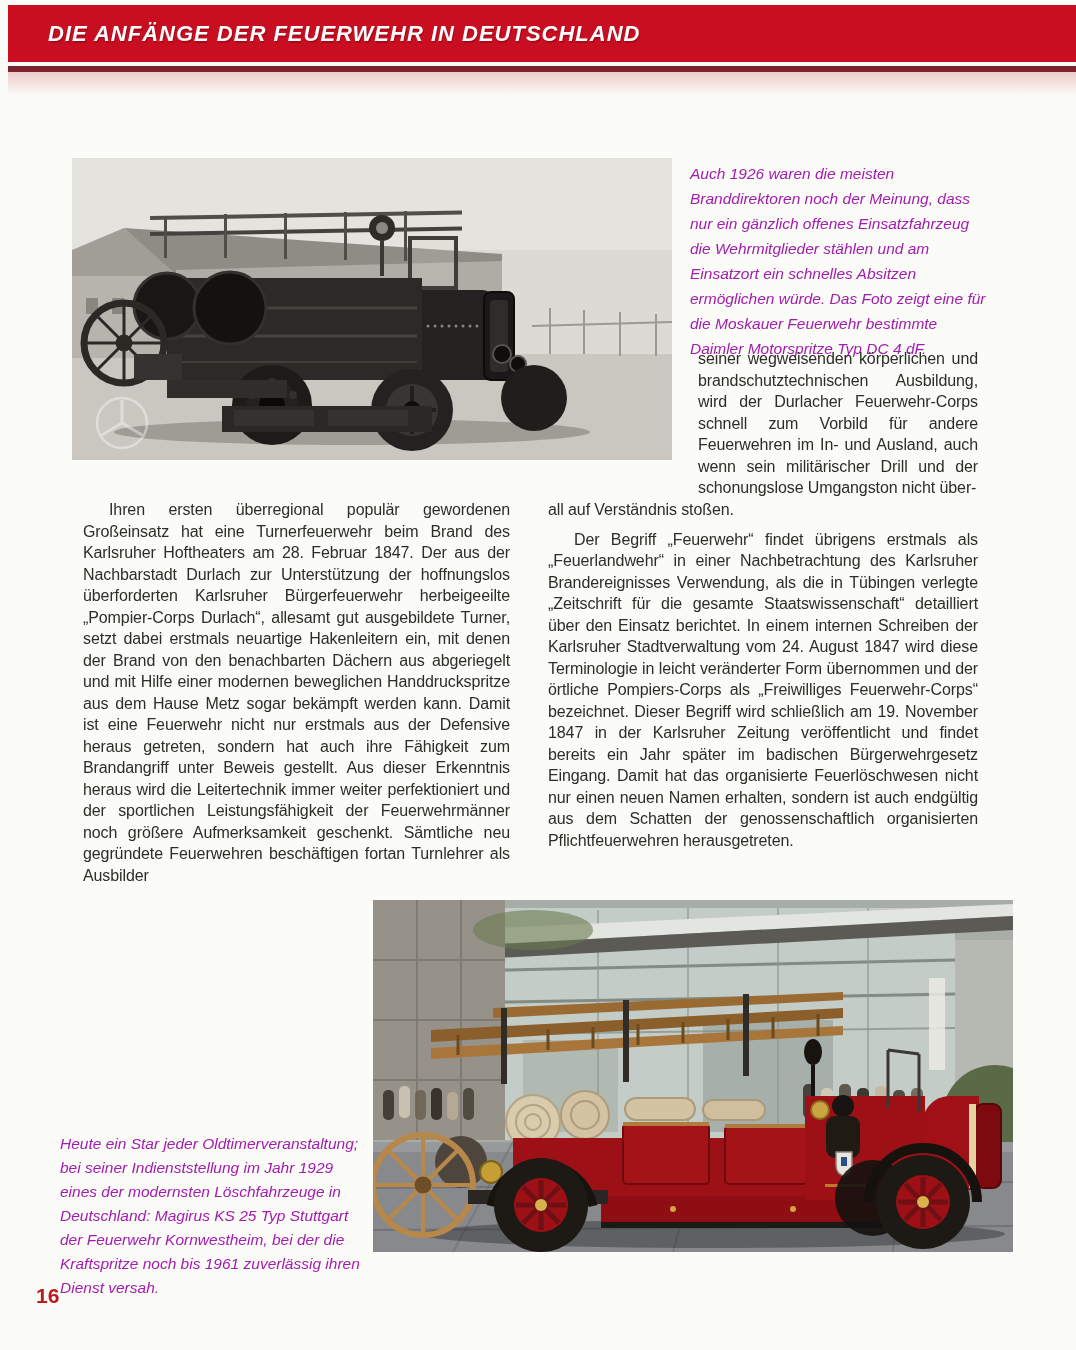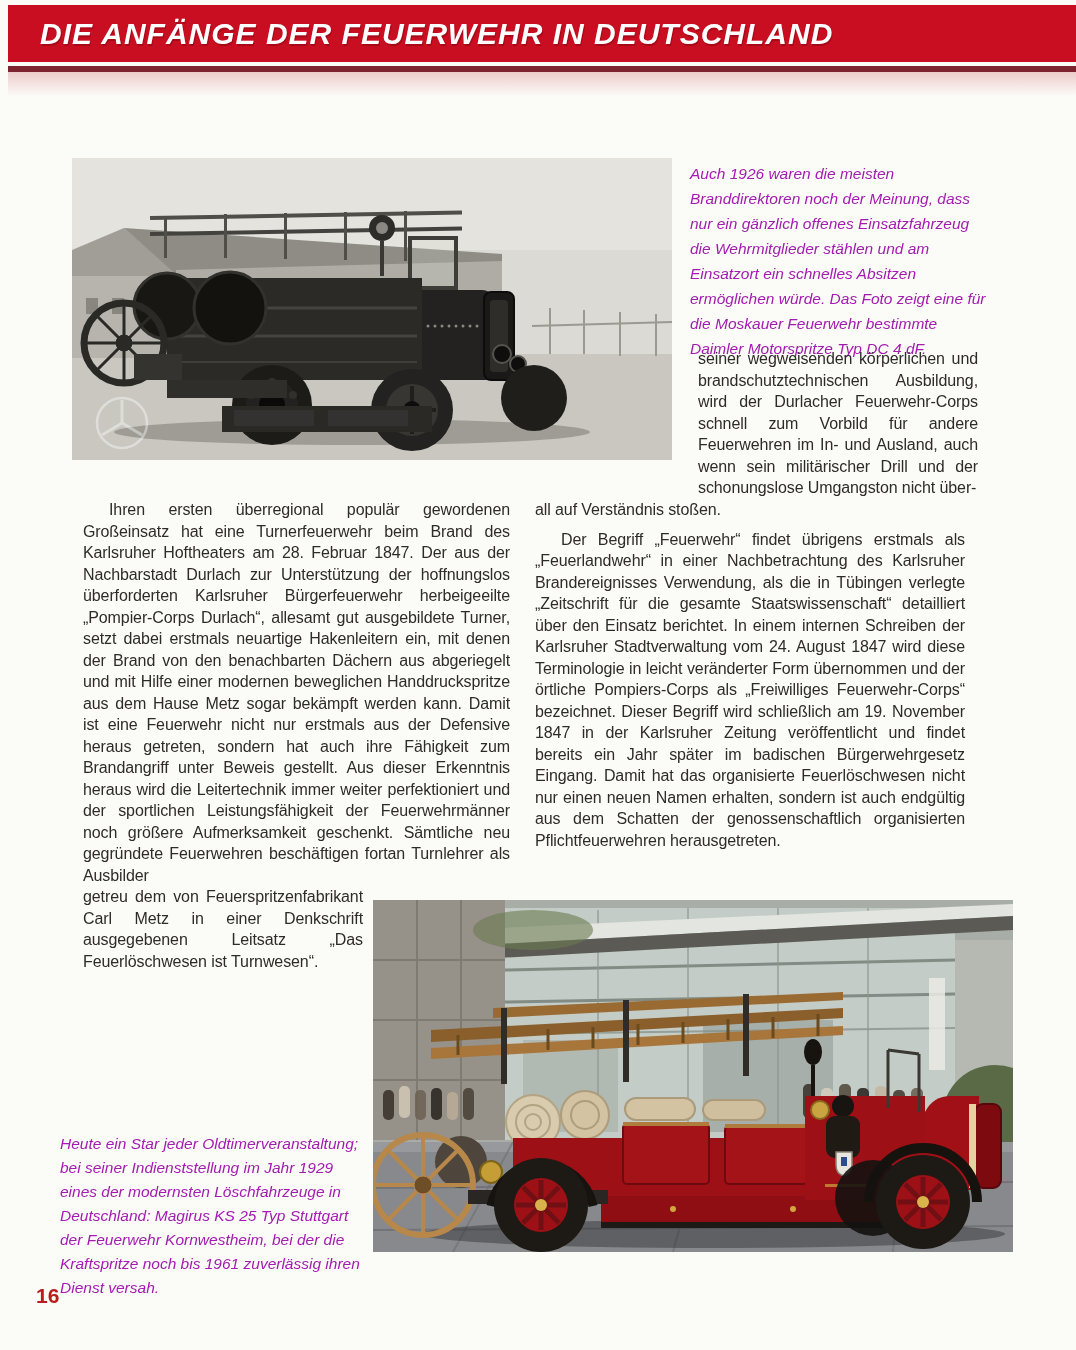--- a/index.html
+++ b/index.html
@@ -8,22 +8,22 @@
     background:#fbfbf8;color:#2d2b27;
     font-family:"Liberation Sans", sans-serif;
   }
   .abs{position:absolute;}
   
   .header-bar{
     position:absolute;left:8px;right:0;top:5px;height:57px;
     background:#c80e20;display:flex;align-items:center;
   }
   .header-title{
-    margin-left:32px;color:#ffffff;font-style:italic;font-weight:bold;
-    font-size:30px;letter-spacing:1px;white-space:nowrap;
+    margin-left:40px;color:#ffffff;font-style:italic;font-weight:bold;
+    font-size:22px;letter-spacing:1px;white-space:nowrap;
     text-shadow:1px 2px 0 rgba(110,0,12,0.35);
   }
   .header-stripe-maroon{
     position:absolute;left:8px;right:0;top:66px;height:6px;background:#7e2430;
   }
   .header-fade{
     position:absolute;left:8px;right:0;top:72px;height:24px;
     background:linear-gradient(to bottom, rgba(226,166,166,0.55), rgba(251,251,248,0));
   }
   
@@ -34,21 +34,21 @@
   .body-text p{margin:8px;}
   .body-text p.indent{text-indent:26px;}
   .caption{
     font-style:italic;font-size:15.5px;line-height:25px;color:#a21caf;
   }
   .caption-tr{left:690px;top:161px;width:302px;}
   .caption-bl{left:60px;top:1132px;width:302px;text-align:left;line-height:24px;}
   .lc-a{left:75px;top:491px;width:443px;}
   .lc-b{left:75px;top:878px;width:296px;}
   .rc-a{left:690px;top:340px;width:296px;}
-  .rc-b{left:527px;top:491px;width:446px;}
+  .rc-b{left:540px;top:491px;width:446px;}
   
   .photo{display:block;}
   .photo-bw{left:72px;top:158px;width:600px;height:302px;}
   .photo-color{left:373px;top:900px;width:640px;height:352px;}
   figure{margin:0;padding:0;}
   
   .page-num{left:36px;top:1284px;font-size:21px;font-weight:bold;color:#b91c1c;}
 </style>
 </head>
 <body>
@@ -201,21 +201,20 @@
   <div class="abs body-text lc-a">
     <p class="indent">Ihren ersten überregional populär gewordenen Großeinsatz hat eine Turnerfeuerwehr beim Brand des Karlsruher Hoftheaters am 28. Februar 1847. Der aus der Nachbarstadt Durlach zur Unterstützung der hoffnungslos überforderten Karlsruher Bürgerfeuerwehr herbeigeeilte „Pompier-Corps Durlach“, allesamt gut ausgebildete Turner, setzt dabei erstmals neuartige Hakenleitern ein, mit denen der Brand von den benachbarten Dächern aus abgeriegelt und mit Hilfe einer modernen beweglichen Handdruckspritze aus dem Hause Metz sogar bekämpft werden kann. Damit ist eine Feuerwehr nicht nur erstmals aus der Defensive heraus getreten, sondern hat auch ihre Fähigkeit zum Brandangriff unter Beweis gestellt. Aus dieser Erkenntnis heraus wird die Leitertechnik immer weiter perfektioniert und der sportlichen Leistungsfähigkeit der Feuerwehrmänner noch größere Aufmerksamkeit geschenkt. Sämtliche neu gegründete Feuerwehren beschäftigen fortan Turnlehrer als Ausbilder</p>
   </div>
 
   <div class="abs body-text rc-b">
     <p>all auf Verständnis stoßen.</p>
     <p class="indent">Der Begriff „Feuerwehr“ findet übrigens erstmals als „Feuerlandwehr“ in einer Nachbetrachtung des Karlsruher Brandereignisses Verwendung, als die in Tübingen verlegte „Zeitschrift für die gesamte Staatswissenschaft“ detailliert über den Einsatz berichtet. In einem internen Schreiben der Karlsruher Stadtverwaltung vom 24. August 1847 wird diese Terminologie in leicht veränderter Form übernommen und der örtliche Pompiers-Corps als „Freiwilliges Feuerwehr-Corps“ bezeichnet. Dieser Begriff wird schließlich am 19. November 1847 in der Karlsruher Zeitung veröffentlicht und findet bereits ein Jahr später im badischen Bürgerwehrgesetz Eingang. Damit hat das organisierte Feuerlöschwesen nicht nur einen neuen Namen erhalten, sondern ist auch endgültig aus dem Schatten der genossenschaftlich organisierten Pflichtfeuerwehren herausgetreten.</p>
   </div>
 
   <div class="abs body-text lc-b">
-    <p>getreu dem von Feuerspritzenfabrikant Carl Metz in einer Denkschrift ausgegebenen Leitsatz „Das Feuerlöschwesen ist Turnwesen“.</p>
   </div>
 
   <figure class="abs photo-color">
     <svg class="photo" width="640" height="352" viewBox="0 0 640 352" xmlns="http://www.w3.org/2000/svg">
       <rect x="0" y="0" width="640" height="250" fill="#a9ada7"></rect>
       <g>
         <rect x="132" y="8" width="450" height="232" fill="#c3ccc6"></rect>
         <rect x="330" y="120" width="130" height="112" fill="#9aa39c" opacity="0.7"></rect>
         <rect x="150" y="140" width="95" height="92" fill="#a8b1aa" opacity="0.7"></rect>
         <line x1="132" y1="38" x2="582" y2="26" stroke="#828b84" stroke-width="3"></line>

